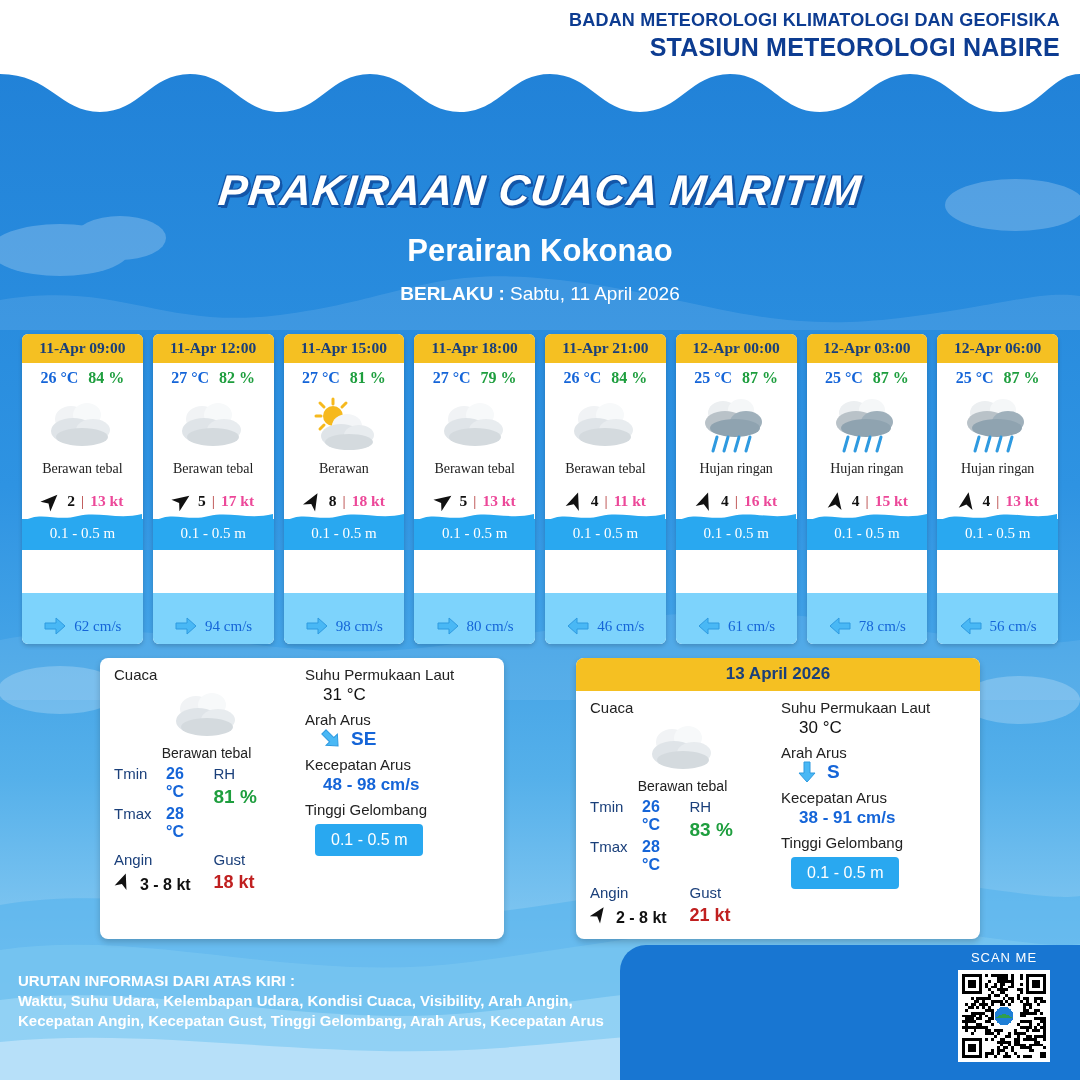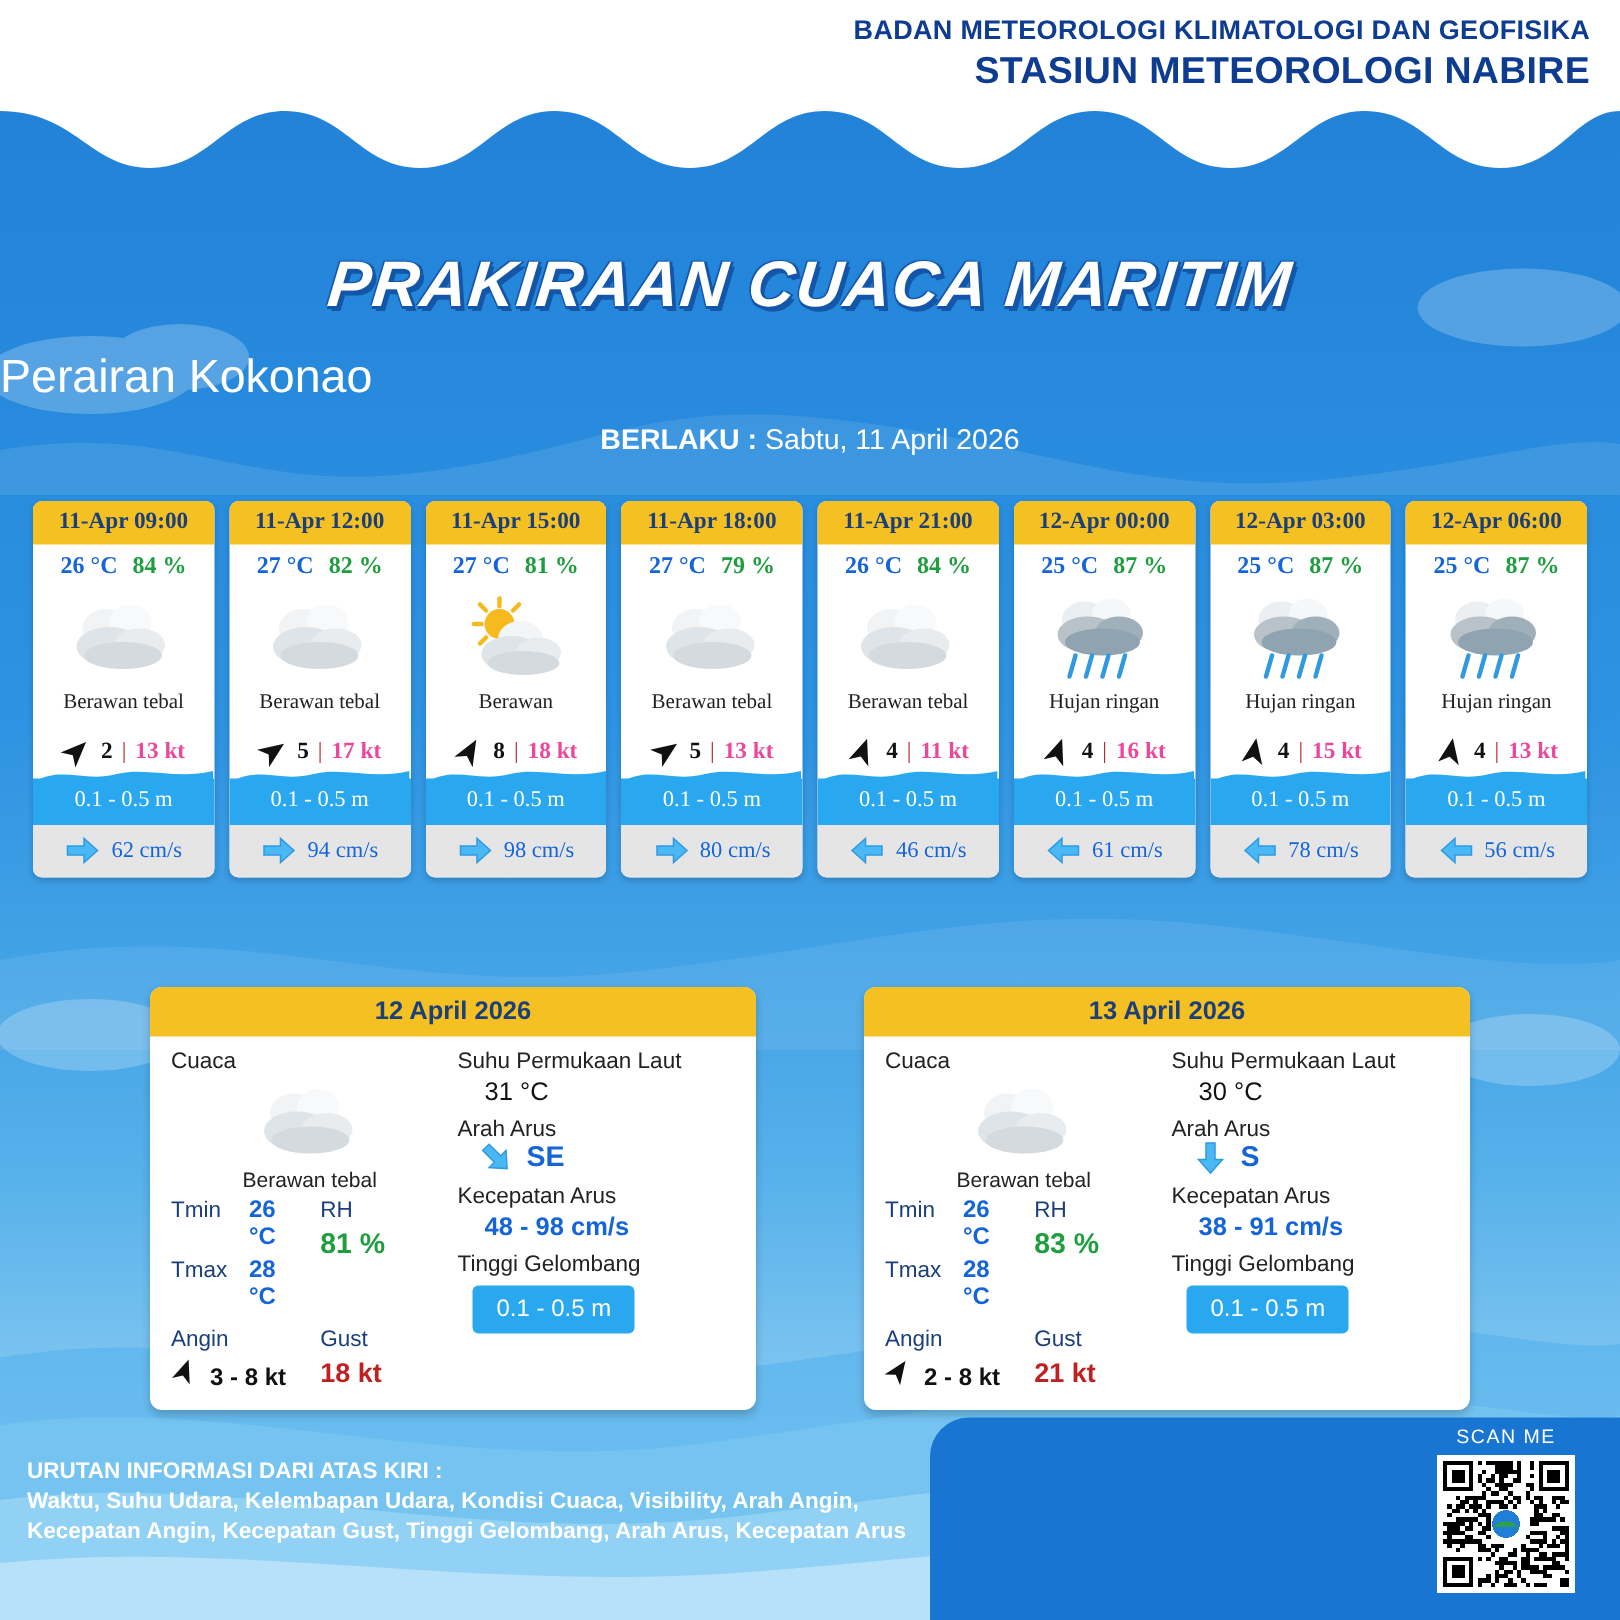--- a/index.html
+++ b/index.html
@@ -43,22 +43,22 @@
 
   
   .main-title {
     position:absolute; top:166px; left:0; right:0; text-align:center;
     font-size:43px; font-weight:bold; font-style:italic; color:#ffffff;
     letter-spacing:1px;
     text-shadow: 0 0 2px #1456a8, 3px 3px 0 #1456a8, -1px -1px 0 #1456a8, 2px 0 0 #1456a8, 0 2px 0 #1456a8;
     transform: skewX(-6deg);
   }
   .sub-title {
-    position:absolute; top:233px; left:0; right:0; text-align:left;
-    font-size:31px; font-weight:normal; color:#ffffff;
+    position:absolute; top:233px; left:0; right:0; text-align:center;
+    font-size:31px; font-weight:bold; color:#ffffff;
   }
   .validity {
     position:absolute; top:283px; left:0; right:0;
     display:flex; justify-content:center; gap:96px;
     color:#ffffff; font-size:19px;
   }
   .validity b { font-weight:bold;margin-top:45px; }
 
   
   .cards {
@@ -89,21 +89,21 @@
   .card-wind .deg { font-weight:bold; color:#111; }
   .card-wind .sep { color:#b03030; }
   .card-wind .kt { color:#ec4899; font-weight:bold; }
   .card-wave {
     background:#29a8f0; color:#ffffff; text-align:center;
     font-size:15px; padding:6px 0 8px; position:relative;
   }
   .wave-top { position:absolute; top:-9px; left:0; right:0; height:12px; }
   .card-curr {
     display:flex; align-items:center; justify-content:center; gap:7px;
-    padding:7px 0 8px; font-size:15px; color:#1565d8; background:#e5e5e5;
+    padding:23px 0 8px; font-size:15px; color:#1565d8; background:#7dd3fc;margin-top:43px;
   }
 
   
   .dailies {
     position:absolute; top:658px; left:100px; right:100px;
     display:flex; gap:72px;
   }
   .daily {
     flex:1 1 0; background:#ffffff; border-radius:8px; overflow:hidden;
     box-shadow:0 3px 6px rgba(0,0,0,.2);
@@ -521,21 +521,20 @@
       <svg width="24" height="20" viewBox="0 0 24 20" style="transform:rotate(180deg)">
     <path d="M2,7 L13,7 L13,2 L22,10 L13,18 L13,13 L2,13 Z" fill="#49b8f5" stroke="#2f9ae0" stroke-width="1"></path>
   </svg>
       <span>56 cm/s</span>
     </div>
     </div>
   </div>
 
 <div class="dailies" id="dailies">
     <div class="daily">
-    <div class="daily-head">12 April 2026</div>
     <div class="daily-body">
       <div class="dl">
         <div class="dl-title">Cuaca</div>
         <div class="daily-icon">
             <svg width="70" height="56" viewBox="0 0 70 56">
     <ellipse cx="24" cy="22" rx="16" ry="13" fill="#f1f3f5"></ellipse>
     <ellipse cx="40" cy="18" rx="14" ry="12" fill="#f7f9fa"></ellipse>
     <ellipse cx="26" cy="34" rx="22" ry="13" fill="#dfe4e8"></ellipse>
     <ellipse cx="46" cy="33" rx="17" ry="11" fill="#e8ecef"></ellipse>
     <ellipse cx="35" cy="40" rx="26" ry="9" fill="#d4dade"></ellipse>

